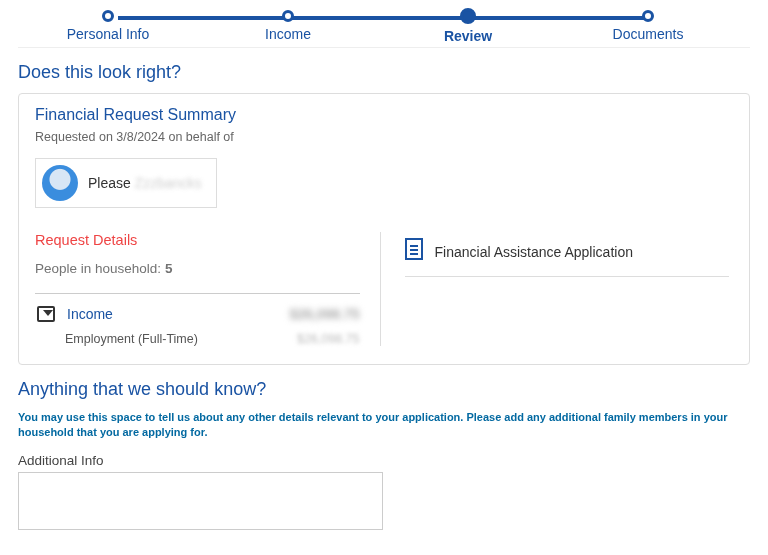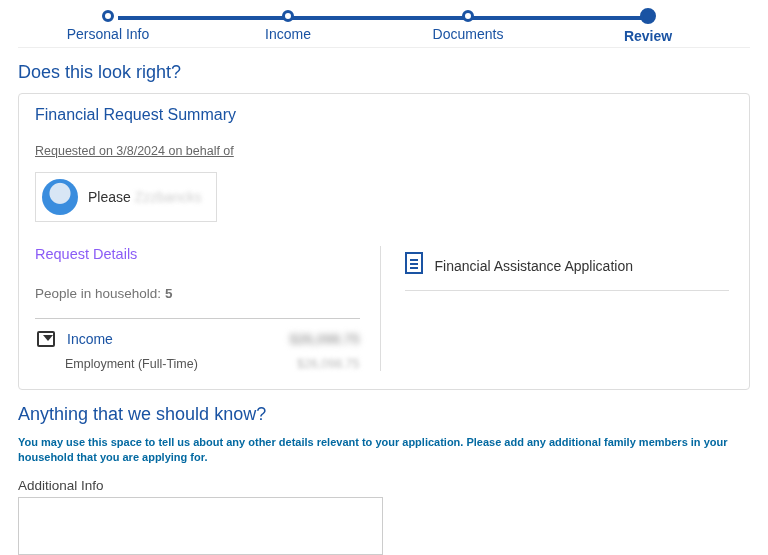--- a/index.html
+++ b/index.html
@@ -24,21 +24,21 @@
   }
   .step.active .dot { background: #1a53a3; width: 16px; height: 16px; margin-top: 8px; }
   .step .label { color: #1a53a3; font-size: 14px; margin-top: 4px; display: inline-block; }
   .step.active .label { font-weight: 600; }
 
   .section-title { color: #1a53a3; font-size: 18px; margin: 14px 0 10px 0; font-weight: 400; }
   .card {
     border: 1px solid #ddd; border-radius: 4px; padding: 12px 0 18px 16px;
   }
   .summary-title { color: #1a53a3; font-size: 16px; font-weight: 400; }
-  .summary-sub { color: #666; font-size: 12.5px; margin-top: 20px; text-decoration: underline; }
+  .summary-sub { color: #666; font-size: 12.5px; margin-top: 6px; }
 
   .person-chip {
     display: inline-flex; align-items: center; gap: 10px;
     border: 1px solid #ddd; padding: 6px 14px 6px 6px; margin-top: 14px;
   }
   .avatar {
     width: 36px; height: 36px; border-radius: 50%;
     background: radial-gradient(circle at 50% 40%, #d8e6f5 0 10px, #3a8dde 11px);
     position: relative;
   }
@@ -46,21 +46,21 @@
     content:""; position:absolute; left:10px; top:8px; width:16px; height:16px;
     background:#d8e6f5; border-radius:50%;
   }
   .person-name { font-size: 14px; }
   .person-name .last { color:#bbb; filter: blur(2px); opacity:.7; }
 
   .two-col { display: flex; gap: 0; margin-top: 24px; }
   .col { flex: 1; padding-right: 20px; }
   .col:first-child { border-right: 1px solid #ddd; }
   .col:last-child { padding-left: 24px; }
-  .col-title { color: #8b5cf6; font-size: 14.5px; margin-bottom: 24px; font-weight: 400; }
+  .col-title { color: #ef4444; font-size: 14.5px; margin-bottom: 13px; font-weight: 400; }
   .kv { font-size: 13.5px; color: #737373; margin-bottom: 17px; }
   .kv strong { font-weight: 700; }
   .hr { border-top: 1px solid #ccc; margin: 6px 0 10px 0; }
 
   .inc-row { display: flex; align-items: center; gap: 10px; }
   .inc-icon {
     width: 22px; height: 20px; position: relative;
   }
   .inc-icon::before{
     content:""; position:absolute; inset:2px 2px 2px 2px;
@@ -96,27 +96,27 @@
     <div class="progress-line"></div>
     <div class="steps">
       <div class="step">
         <div class="dot"></div>
         <span class="label">Personal Info</span>
       </div>
       <div class="step">
         <div class="dot"></div>
         <span class="label">Income</span>
       </div>
+      <div class="step active">
+        <div class="dot"></div>
+        <span class="label">Review</span>
+      </div>
       <div class="step">
         <div class="dot"></div>
         <span class="label">Documents</span>
-      </div>
-      <div class="step active">
-        <div class="dot"></div>
-        <span class="label">Review</span>
       </div>
     </div>
   </div>
 
   <h2 class="section-title">Does this look right?</h2>
 
   <div class="card">
     <div class="summary-title">Financial Request Summary</div>
     <div class="summary-sub">Requested on 3/8/2024 on behalf of</div>
 

